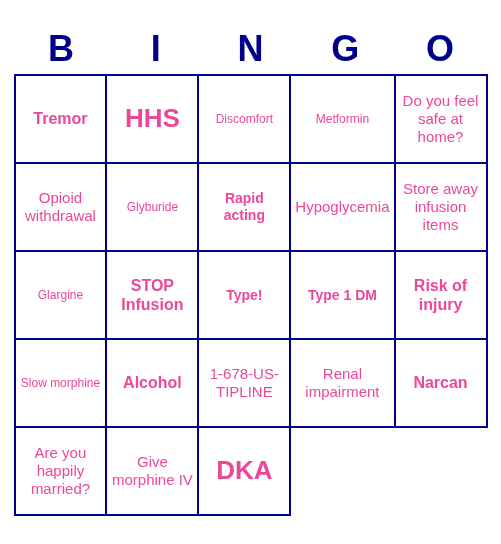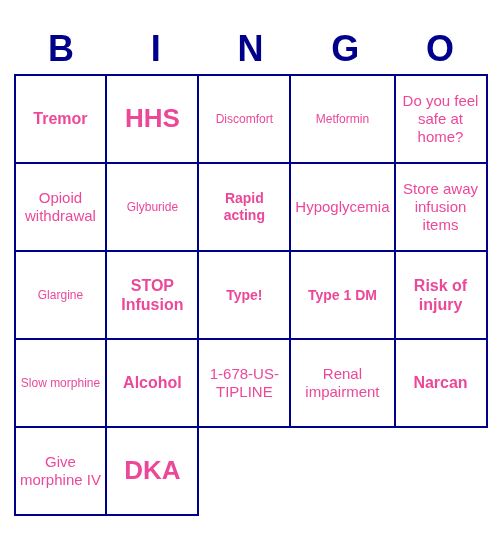--- a/index.html
+++ b/index.html
@@ -121,19 +121,22 @@
       <div class="bingo-cell">
         <span class="size-xs">1-678-US-TIPLINE</span>
       </div>
       <div class="bingo-cell">
         <span class="size-xs">Renal impairment</span>
       </div>
       <div class="bingo-cell">
         <span class="size-md">Narcan</span>
       </div>
       <div class="bingo-cell">
+        <span class="size-xs">Are you happily married?</span>
+      </div>
+      <div class="bingo-cell">
         <span class="size-xs">Give morphine IV</span>
       </div>
       <div class="bingo-cell">
         <span class="size-xl">DKA</span>
       </div>
     </div>
 </div>
 
 </body></html>

